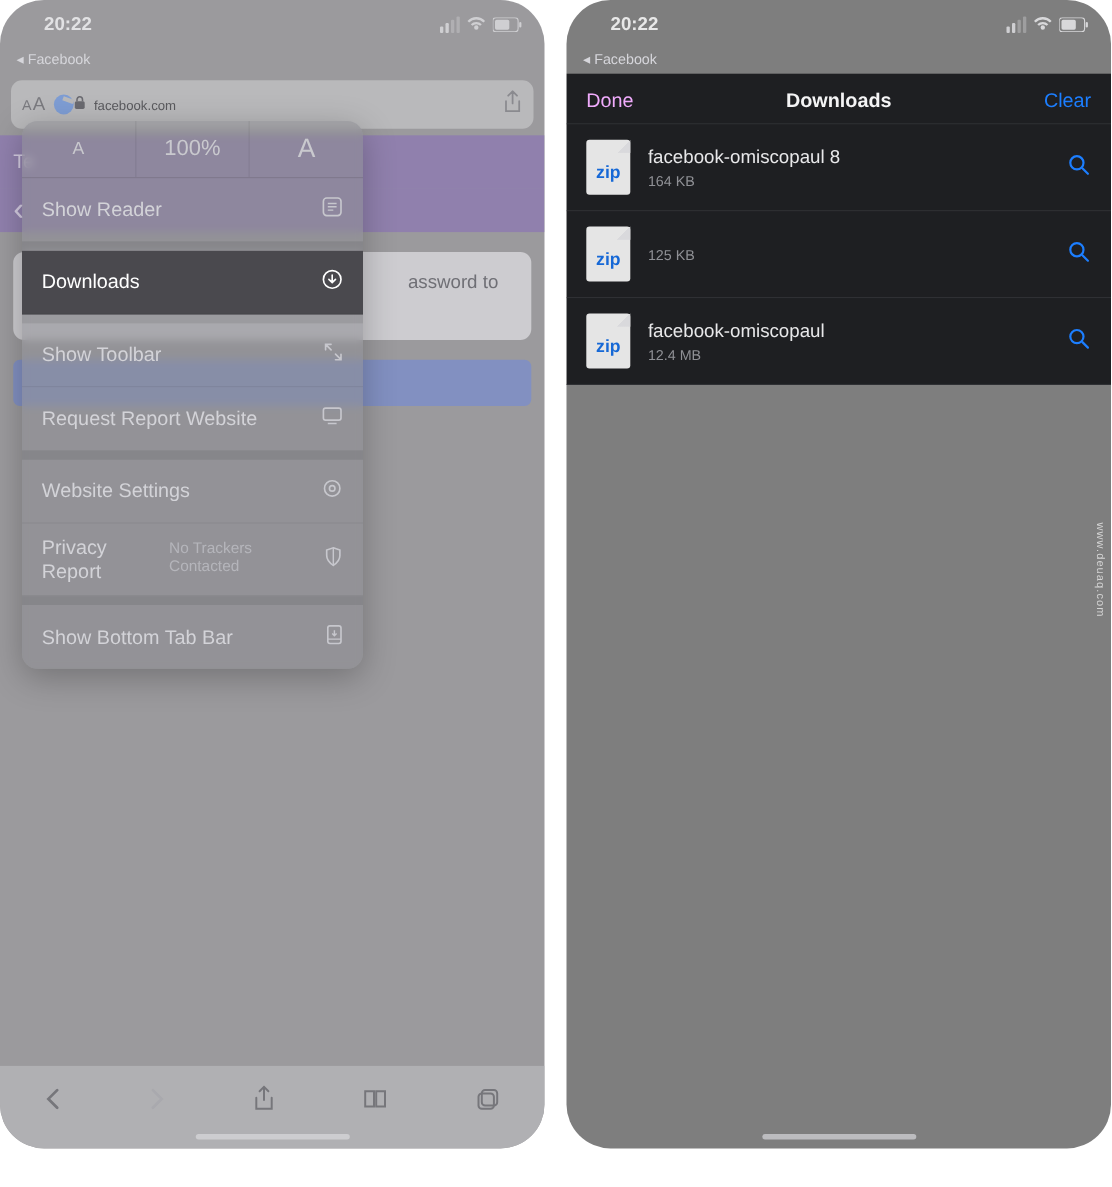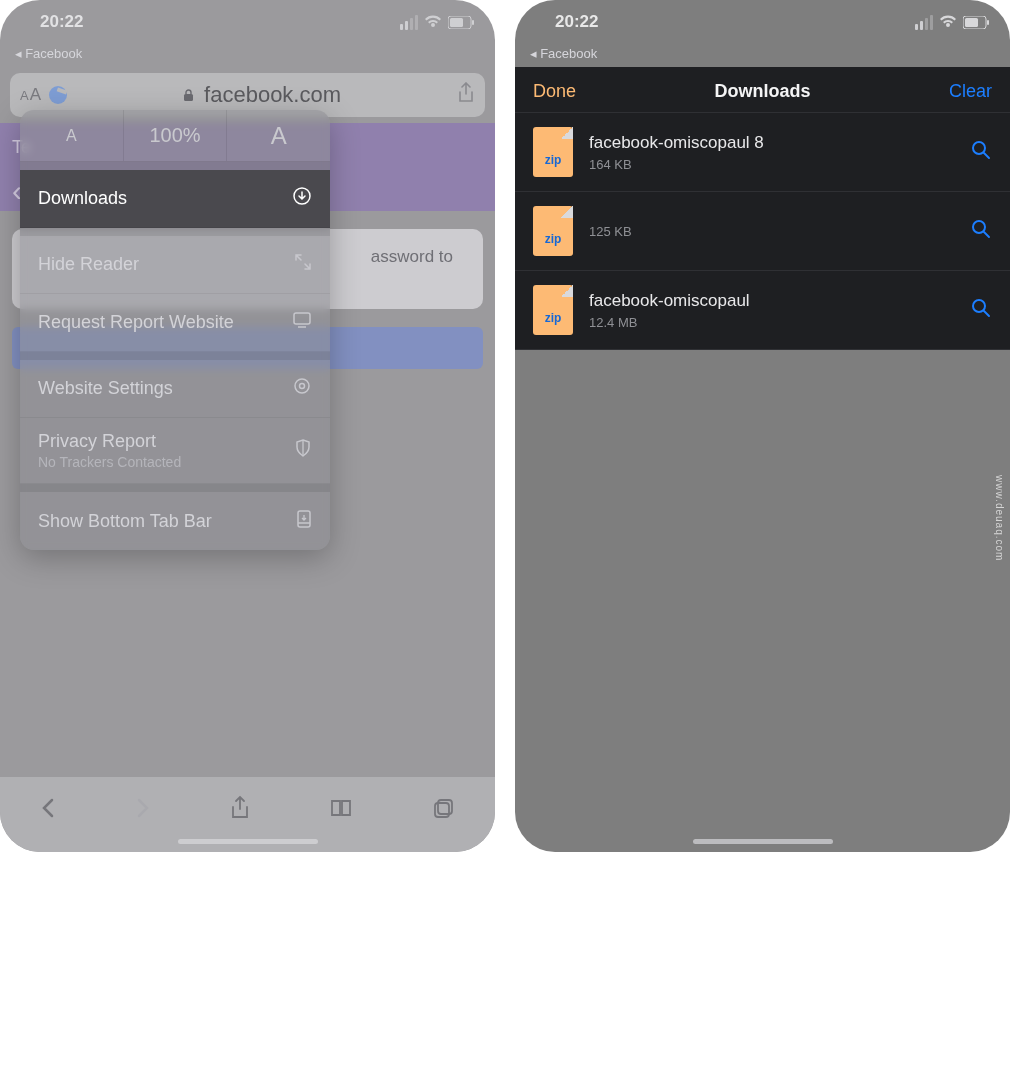--- a/index.html
+++ b/index.html
@@ -8,21 +8,21 @@
       background: #fff;
       width: 1011px;
       height: 1079px;
       display: flex;
       gap: 20px;
       padding: 0;
       position: relative;
     }
     .phone {
       width: 495px;
-      height: 852px;
+      height: 1044px;
       border-radius: 40px;
       overflow: hidden;
       position: relative;
     }
     .phone-left { background: #9b9a9d; }
     .phone-right { background: #7e7e7e; }
 
     
     .status-bar {
       height: 44px;
@@ -57,21 +57,21 @@
       height: 44px;
       display: flex;
       align-items: center;
       padding: 0 10px;
       position: relative;
     }
     .aa-control { font-size: 17px; color: #7a7a7f; display:flex; align-items:baseline; gap:1px;}
     .aa-small{font-size:13px}
     .refresh-dot{width:18px;height:18px;border-radius:50%;background:#7e9dd4;margin-left:8px;position:relative}
     .refresh-dot::after{content:'';position:absolute;width:10px;height:4px;background:#b9b9bb;top:3px;left:8px;transform:rotate(20deg)}
-    .url-text { flex:1; text-align:center; color:#5a5a5e; font-size:22px; }
+    .url-text { flex:1; color:#5a5a5e; font-size:12px; }
     .lock-icon{margin-right:4px;display:inline-block}
     .share-icon{color:#8a8a8f}
 
     .purple-strip{height:48px;background:#9080ad;display:flex;align-items:center;padding:0 12px;color:#d5cde2;font-size:18px}
 
     .content-card{margin:18px 12px;height:80px;background:#cdccd0;border-radius:10px;padding:18px 18px;color:#6f6f75;font-size:17px;position:relative}
     .blue-btn{margin:12px 12px;height:42px;background:#8290c1;border-radius:6px}
 
     
     .aa-menu{
@@ -80,37 +80,37 @@
       border-radius:14px;overflow:hidden;
       box-shadow:0 8px 30px rgba(0,0,0,.25)
     }
     .zoom-row{display:flex;height:52px;border-bottom:1px solid rgba(0,0,0,.1)}
     .zoom-cell{flex:1;display:flex;align-items:center;justify-content:center;color:#c9c9ce;font-size:20px;border-right:1px solid rgba(0,0,0,.08)}
     .zoom-cell:last-child{border-right:none}
     .menu-item{display:flex;align-items:center;justify-content:space-between;padding:0 18px;height:58px;color:#d3d3d8;font-size:18px;border-bottom:1px solid rgba(0,0,0,.06)}
     .menu-item.highlighted{background:#4a494e;color:#fff}
     .menu-divider{height:8px;background:rgba(0,0,0,.08)}
     .menu-sub{font-size:14px;color:#b5b5bb;margin-top:2px}
-    .menu-label-wrap{display:flex;flex-direction:column}
+    .menu-label-wrap{display:flex;}
 
     
     .bottom-toolbar{position:absolute;bottom:0;left:0;right:0;height:75px;background:#b0b0b3;display:flex;justify-content:space-around;align-items:center;padding-bottom:10px}
     .bottom-toolbar .tb-icon{color:#76767b}
     .home-indicator{position:absolute;bottom:8px;left:50%;transform:translateX(-50%);width:140px;height:5px;background:#cdcdd0;border-radius:3px}
     .phone-right .home-indicator{background:#bcbcbf}
 
     
     .downloads-panel{background:#1e1f22;border-radius:0}
     .dl-header{display:flex;align-items:center;justify-content:space-between;padding:14px 18px 10px;color:#fff}
-    .dl-done{color:#fdba74;font-size:18px}
+    .dl-done{color:#f0abfc;font-size:18px}
     .dl-clear{color:#1c7eff;font-size:18px}
     .dl-title{font-weight:600;font-size:18px;color:#f4f4f5}
     .dl-list{padding:0 0}
     .dl-row{display:flex;align-items:center;padding:14px 18px;gap:16px;border-bottom:1px solid #2f3034}
-    .file-icon{width:40px;height:50px;background:#fdba74;border-radius:3px;position:relative;display:flex;align-items:flex-end;justify-content:center;font-size:12px;color:#1668d6;font-weight:600;padding-bottom:10px}
+    .file-icon{width:40px;height:50px;background:#e5e5e5;border-radius:3px;position:relative;display:flex;align-items:flex-end;justify-content:center;font-size:16px;color:#1668d6;font-weight:600;padding-bottom:10px}
     .file-icon::before{content:'';position:absolute;top:0;right:0;width:12px;height:12px;background:linear-gradient(135deg,transparent 50%,#d9d9dc 50%)}
     .dl-info{flex:1;color:#e8e8ea}
     .dl-name{font-size:17px;margin-bottom:4px}
     .dl-size{font-size:13px;color:#8f9095}
     .dl-search{color:#1c7eff}
 
     .watermark{position:absolute;right:6px;bottom:48%;font-size:10px;color:#d5d5d5;writing-mode:vertical-rl;letter-spacing:1px}
   </style>
 </head>
 <body>
@@ -186,31 +186,40 @@
           <span style="font-size:16px">A</span>
         </div>
       <div class="zoom-cell">
           <span>100%</span>
         </div>
       <div class="zoom-cell">
           <span style="font-size:24px">A</span>
         </div>
     </div>
 
+    <div class="menu-item">
+      <span>Show Reader</span>
+      <span><svg width="20" height="20" viewBox="0 0 20 20">
+            <rect x="2" y="2" width="16" height="16" rx="3" fill="none" stroke="#c7c7cd" stroke-width="1.5"></rect>
+            <line x1="6" y1="7" x2="14" y2="7" stroke="#c7c7cd" stroke-width="1.3"></line>
+            <line x1="6" y1="10" x2="14" y2="10" stroke="#c7c7cd" stroke-width="1.3"></line>
+            <line x1="6" y1="13" x2="11" y2="13" stroke="#c7c7cd" stroke-width="1.3"></line>
+          </svg></span>
+    </div>
     <div class="menu-divider"></div>
     <div class="menu-item highlighted">
       <span>Downloads</span>
       <span><svg width="20" height="20" viewBox="0 0 20 20">
             <circle cx="10" cy="10" r="8" fill="none" stroke="#fff" stroke-width="1.5"></circle>
             <path d="M10 6v6m-3-2l3 3 3-3" fill="none" stroke="#fff" stroke-width="1.5" stroke-linecap="round"></path>
           </svg></span>
     </div>
     <div class="menu-divider"></div>
     <div class="menu-item">
-      <span>Hide Reader</span>
+      <span>Show Toolbar</span>
       <span><svg width="18" height="18" viewBox="0 0 18 18">
             <path d="M2 7V2h5M16 11v5h-5M2 2l5 5M16 16l-5-5" fill="none" stroke="#c7c7cd" stroke-width="1.5" stroke-linecap="round"></path>
           </svg></span>
     </div>
     <div class="menu-item">
       <span>Request Report Website</span>
       <span><svg width="20" height="18" viewBox="0 0 20 18">
             <rect x="2" y="2" width="16" height="11" rx="2" fill="none" stroke="#c7c7cd" stroke-width="1.5"></rect>
             <line x1="6" y1="16" x2="14" y2="16" stroke="#c7c7cd" stroke-width="1.5"></line>
           </svg></span>

